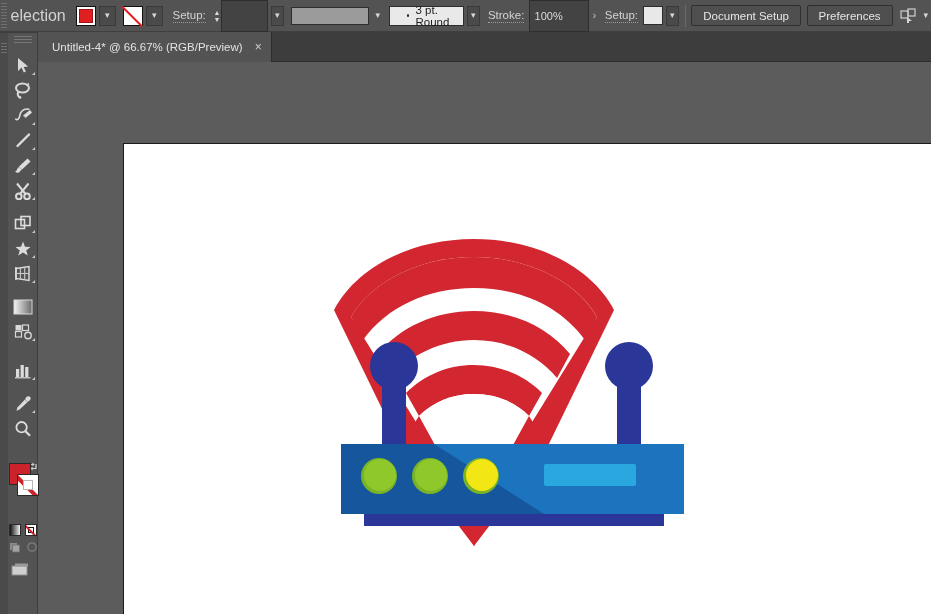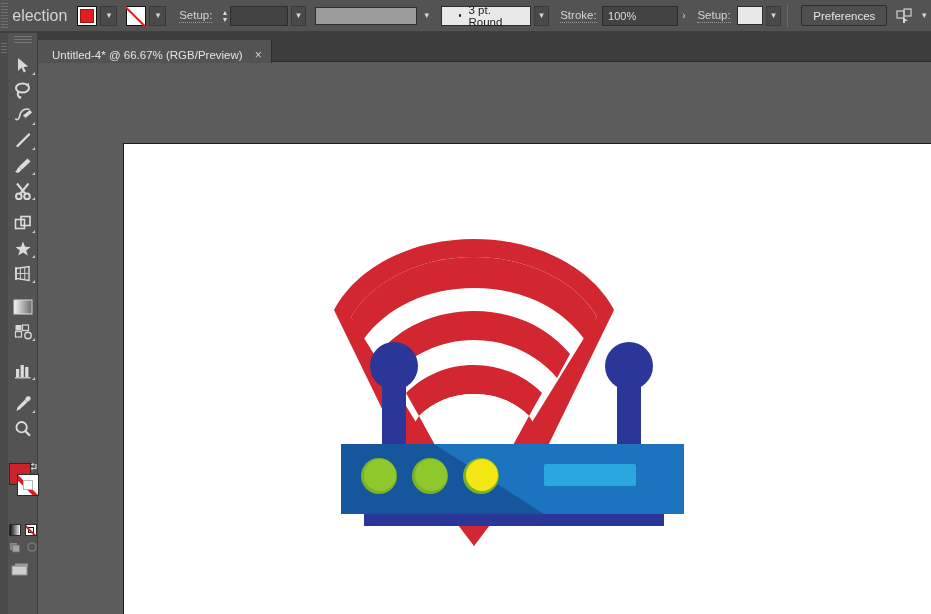--- a/index.html
+++ b/index.html
@@ -62,21 +62,21 @@
   .dd-arrow.bare { background: transparent; border: none; width: 15px; }
 
   .stepper {
     width: 12px; height: 20px; margin-left: 7px;
     display:flex; flex-direction:column; align-items:center; justify-content:center;
     color: #dcdcdc; font-size: 7px; line-height: 7px;
   }
 
   .field {
     background: #434343; border: 1px solid #2e2e2e;
-    height: 20px; display: flex; align-items: center;
+    height: 32px; display: flex; align-items: center;
     color: #dcdcdc; font-size: 11px; padding: 0 5px;
   }
   .field.strokew { width: 62px; }
   .field.opacity-val { width: 82px; }
   .profile-bar {
     width: 112px; height: 18px; background: #9b9b9b;
     border: 1px solid #2e2e2e;
   }
   .brush-field {
     background: #e9e9e9; color: #1c1c1c; height: 20px;
@@ -94,21 +94,21 @@
     color: #e6e6e6; font-size: 11.5px; height: 21px;
     padding: 0 11px; display:flex; align-items:center; white-space: nowrap;
   }
 
   
   #tab-bar {
     position: absolute; left: 0; top: 32px; width: 931px; height: 30px;
     background: #3d3d3d; border-bottom: 1px solid #2c2c2c;
   }
   #doc-tab {
-    position: absolute; left: 38px; top: 8px; height: 30px;
+    position: absolute; left: 38px; top: 0; height: 30px;
     background: #535353;
     display: flex; align-items: center; gap: 12px;
     padding: 0 9px 0 14px;
     border-right: 1px solid #2c2c2c;
   }
   #doc-tab .title { color: #e2e2e2; font-size: 11.5px; white-space: nowrap; }
   #doc-tab .close { color: #d0d0d0; font-size: 12px; line-height: 1; }
 
   
   #tool-panel {
@@ -258,20 +258,21 @@
 
     <div style="width:8px"></div>
 
     <span class="cb-label dotted">Setup:</span>
     <div style="width:7px"></div>
     <div class="swatch style-white"></div>
     <div class="dd-arrow">▾</div>
 
     <div class="sep"></div>
 
+    <div class="cb-button">Document Setup</div>
     <div style="width:8px"></div>
     <div class="cb-button">Preferences</div>
 
     <div style="width:10px"></div>
 
     <div style="display:flex;align-items:center;">
       <svg width="18" height="16" viewBox="0 0 18 16">
         <rect x="1" y="3" width="7" height="7" fill="none" stroke="#d0d0d0" stroke-width="1.2"></rect>
         <rect x="8" y="1" width="7" height="7" fill="none" stroke="#d0d0d0" stroke-width="1.2"></rect>
         <path d="M7 9 L12 13 L9 13 L9 15 L7 15 Z" fill="#d6d6d6"></path>

